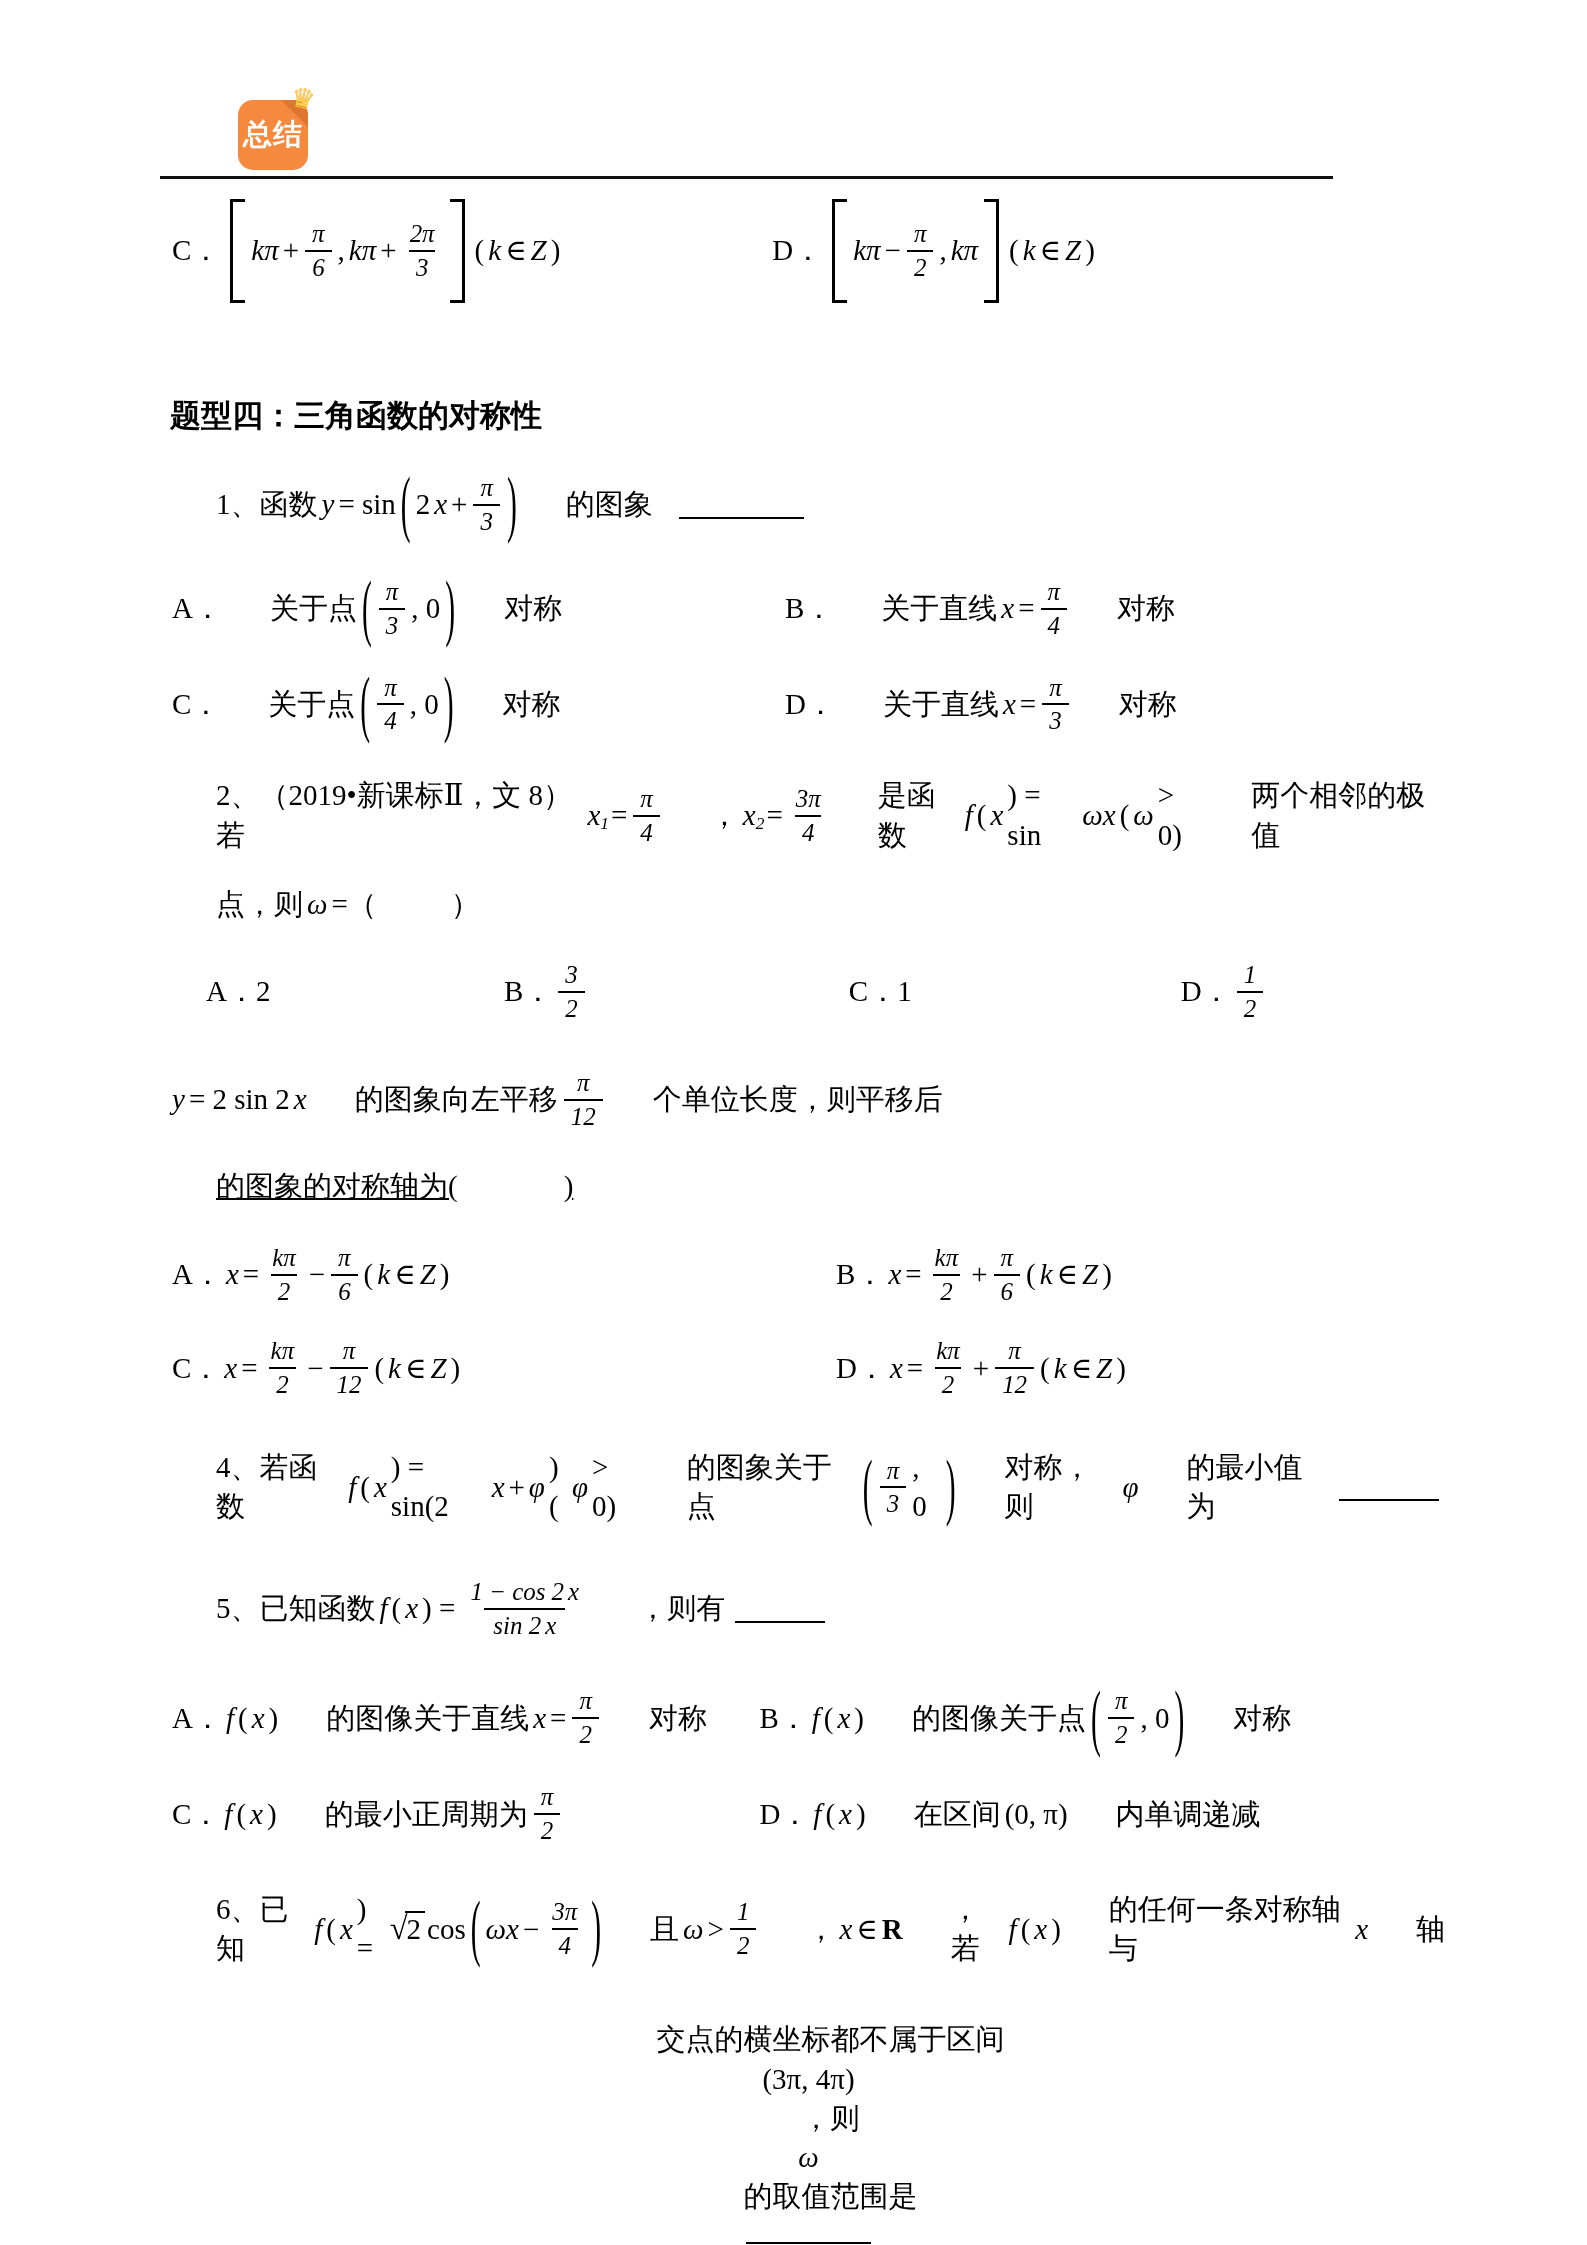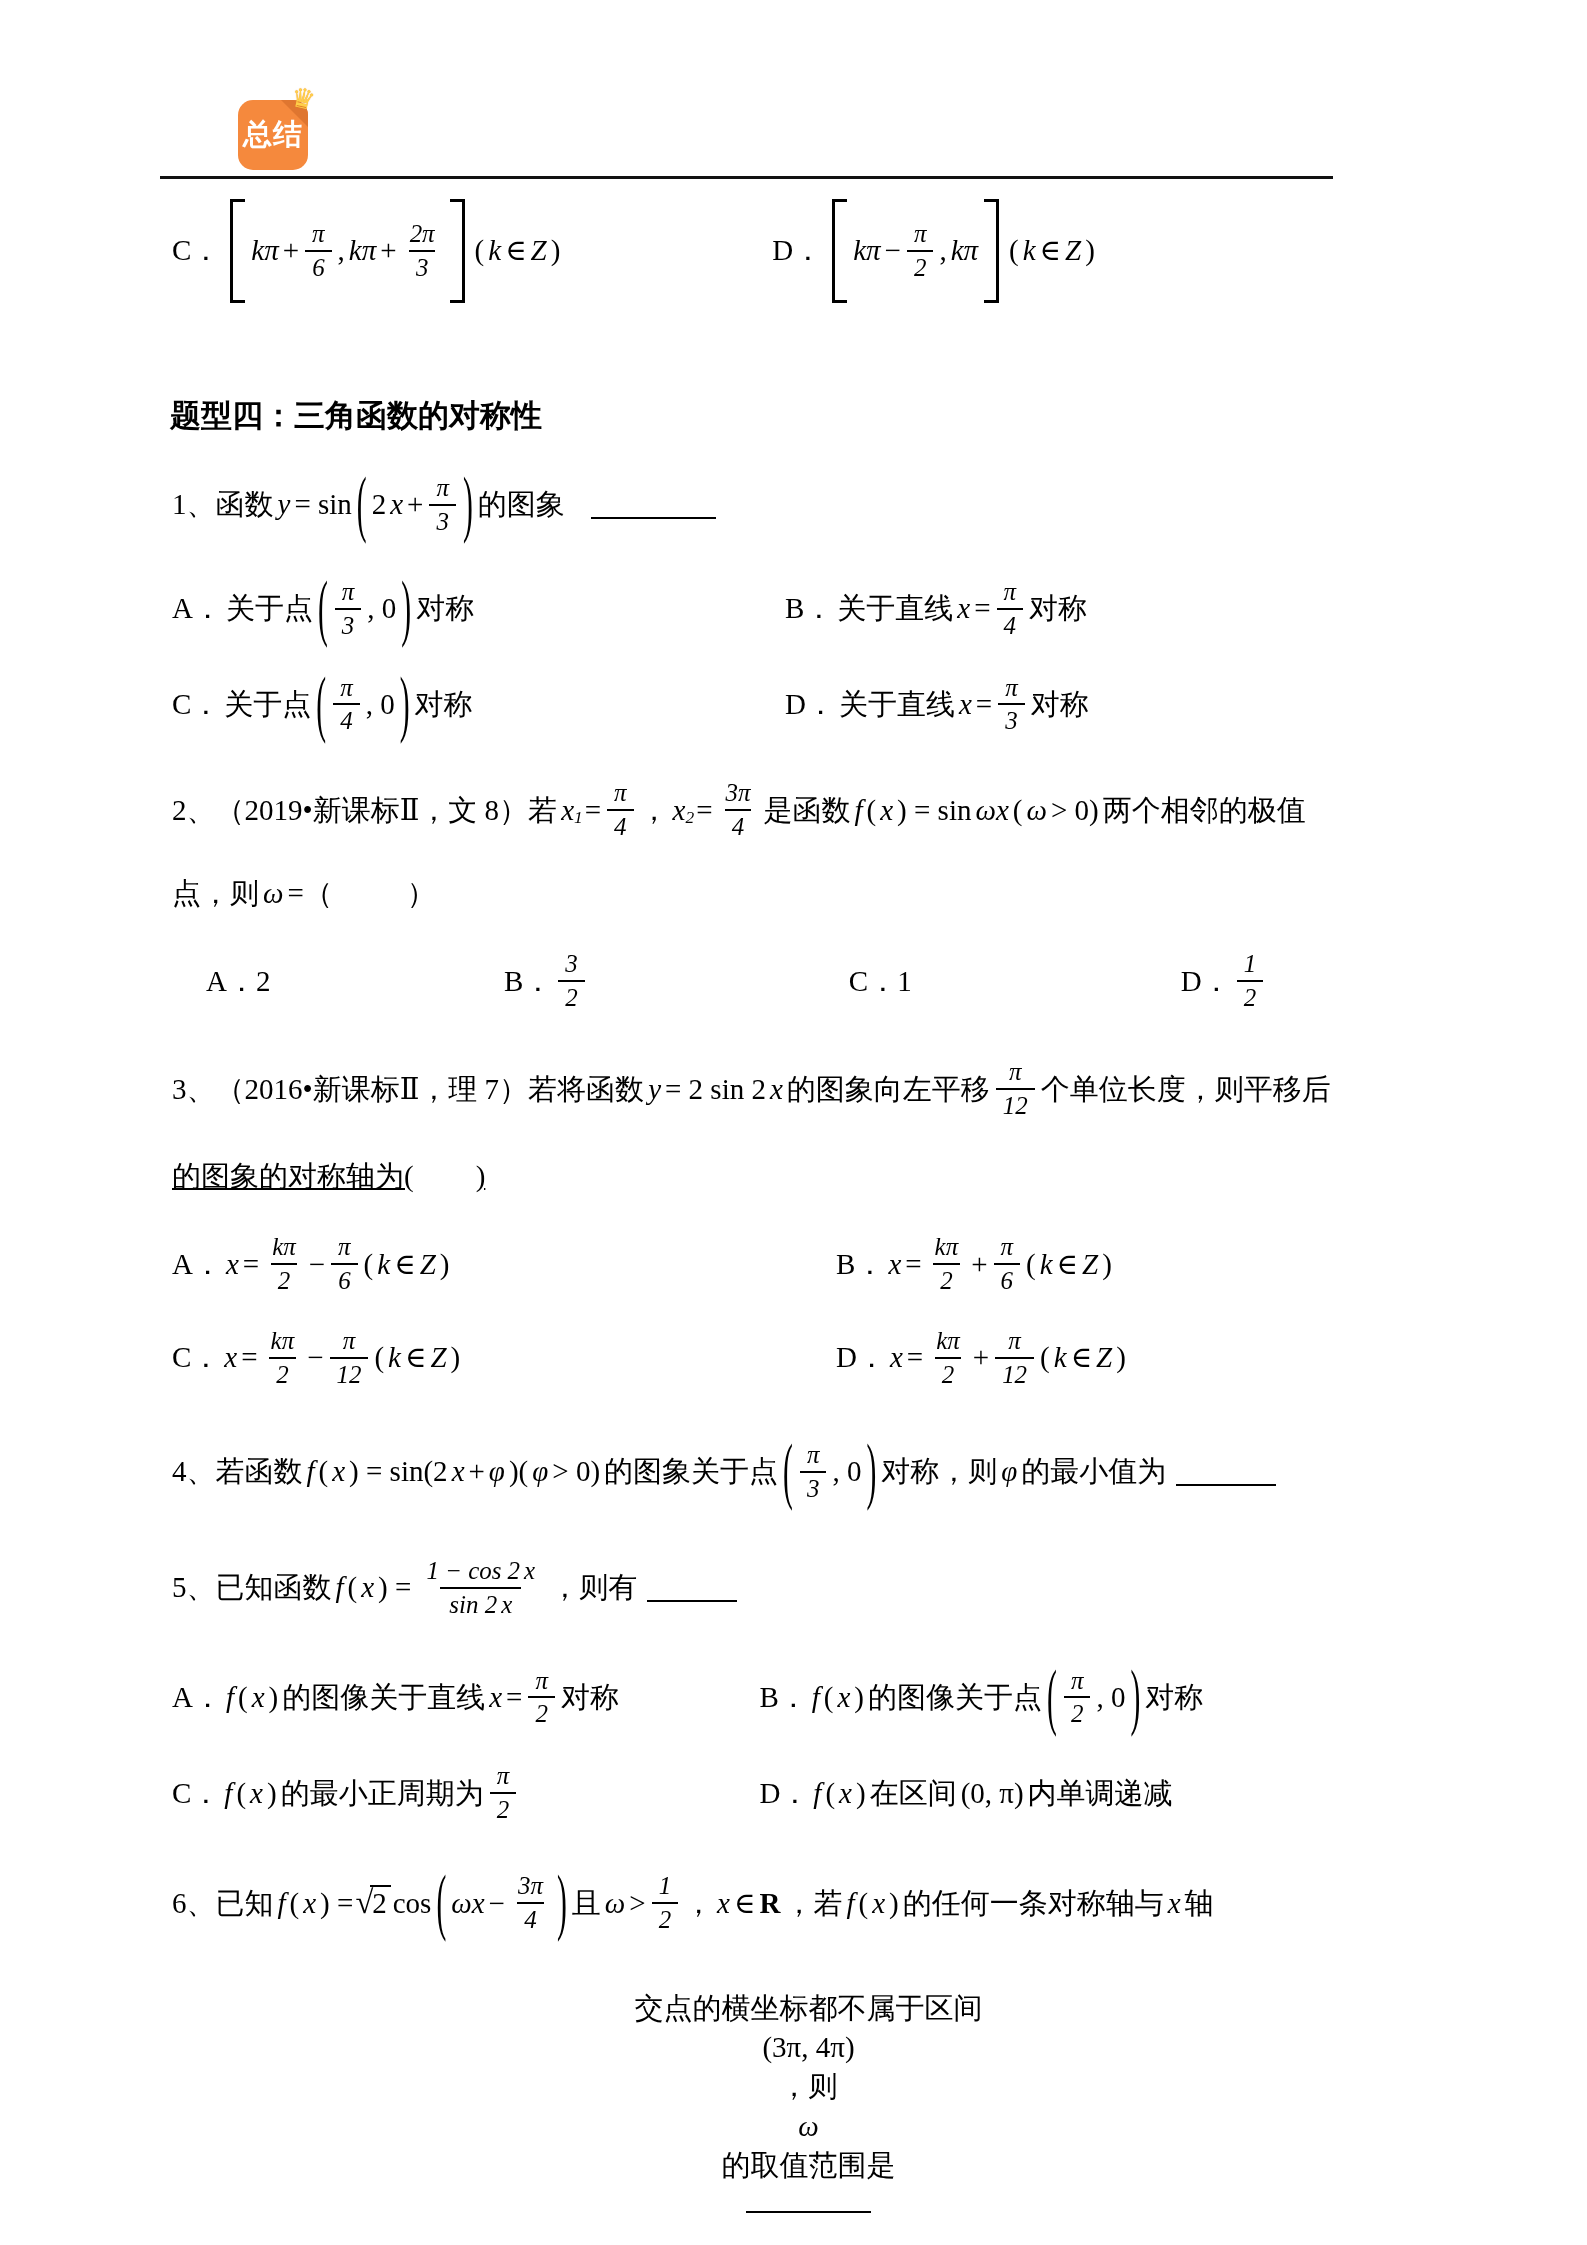--- a/index.html
+++ b/index.html
@@ -25,21 +25,21 @@
              font-family:"Liberation Sans",sans-serif;}
   .brand-text{color:#f5893d;font-size:54px;font-weight:bold;letter-spacing:5px;
               margin-left:16px;font-family:"Liberation Sans",sans-serif;line-height:1;}
   .slogan{font-size:37px;font-style:italic;letter-spacing:3px;
           padding:0 200px 2px 0;font-family:"Liberation Serif",serif;}
   .header-rule{margin:6px 0 0 160px;width:1173px;border-top:3px solid #111;}
   
   #content{margin:0 140px 0 170px;}
   .row{display:flex;align-items:center;font-size:29px;line-height:1.35;}
   .cell{display:inline-flex;align-items:center;flex-shrink:0;flex-wrap:nowrap;}
-  .cn{padding:0 2px;}
+  .cn{padding:0 2px;margin-left:44px;}
   .cnb{font-family:"Liberation Sans","DejaVu Sans",sans-serif;font-weight:bold;font-size:31px;}
   .up{padding:0 2px;}
   .it{font-style:italic;padding:0 2px;}
   .bd{font-weight:bold;padding:0 2px;}
   .sub{font-size:0.6em;font-style:italic;position:relative;top:0.45em;margin-left:-2px;}
   .frac{display:inline-flex;flex-direction:column;align-items:center;text-align:center;
         font-size:0.86em;line-height:1.2;margin:2px 4px;font-style:italic;}
   .frac .num{padding:0 7px 1px;}
   .frac .den{border-top:2px solid #000;padding:1px 7px 0;}
   .sqb{width:12px;height:98px;flex-shrink:0;}
@@ -239,21 +239,20 @@
       <div class="cell" style="width: 21%;">
         <span class="up">D．</span>
         <span class="frac">
           <span class="num">1</span>
           <span class="den">2</span>
         </span>
       </div>
     </div>
     <div class="row" style="margin-top: 40px;">
       <div class="cell" style="width: 100%;">
-        <span class="cn">3、（2016•新课标Ⅱ，理 7）若将函数</span>
         <span class="it">y</span>
         <span class="up">= 2 sin 2</span>
         <span class="it">x</span>
         <span class="cn">的图象向左平移</span>
         <span class="frac">
           <span class="num">π</span>
           <span class="den">12</span>
         </span>
         <span class="cn">个单位长度，则平移后</span>
       </div>

